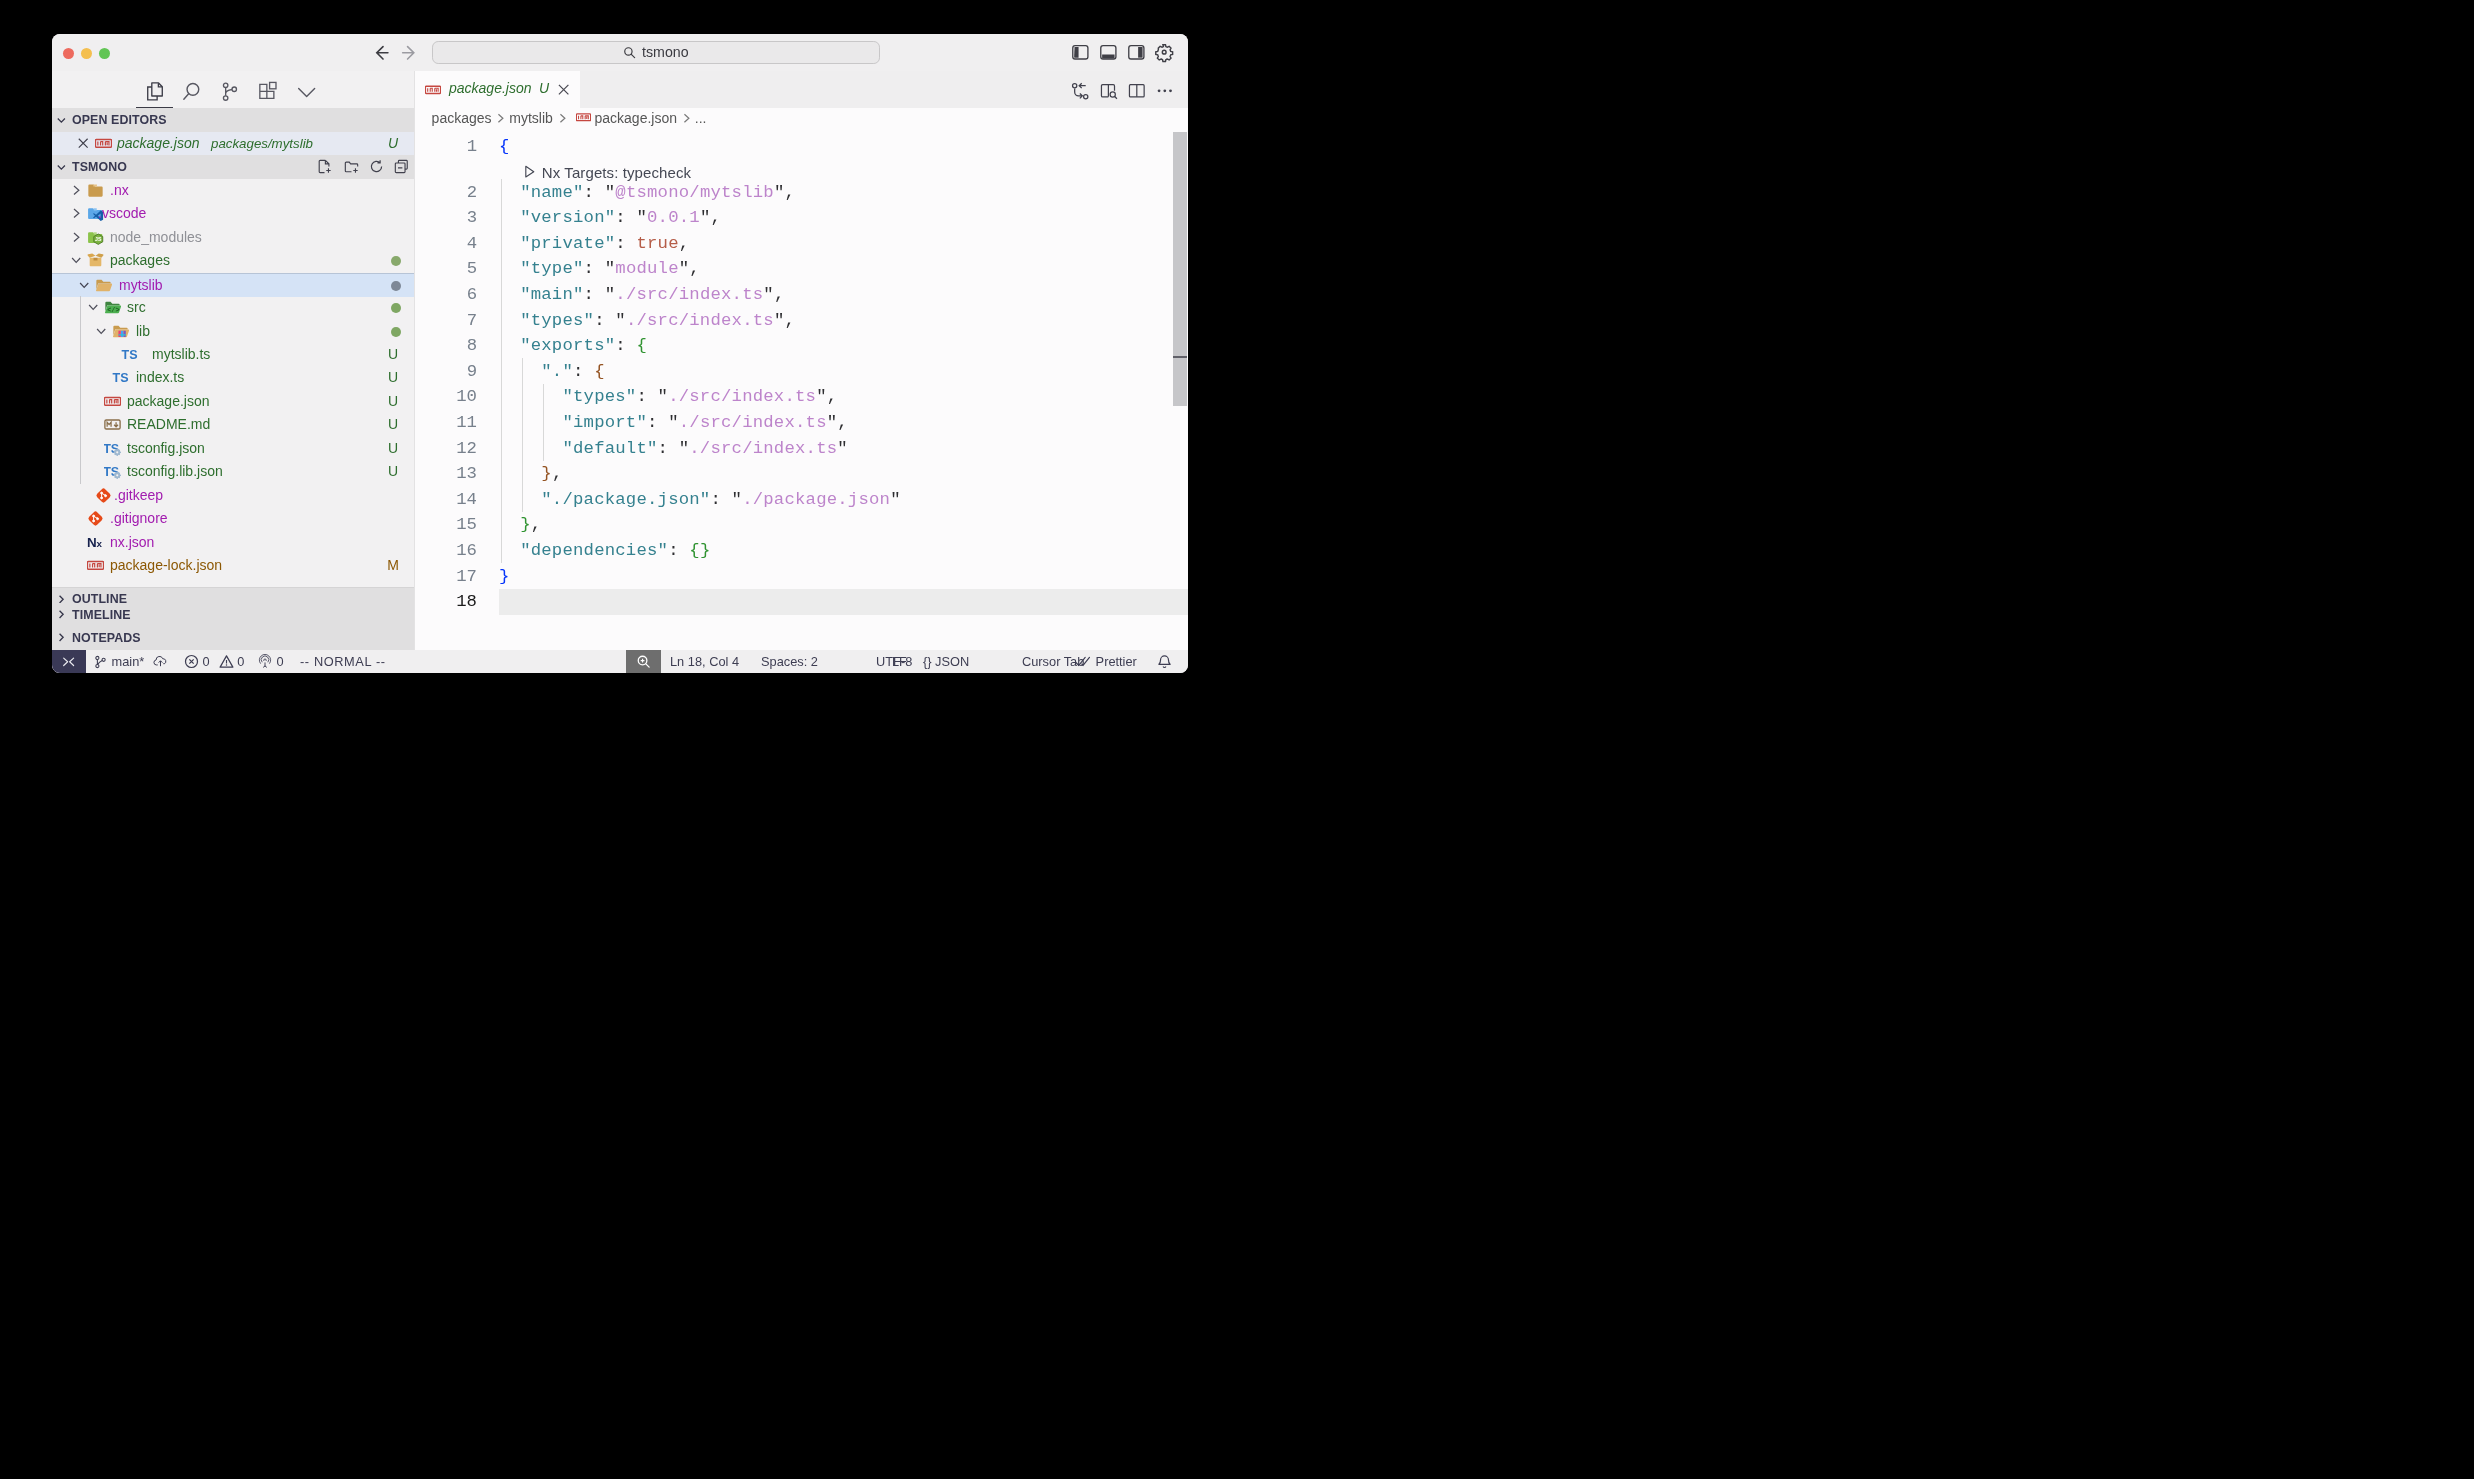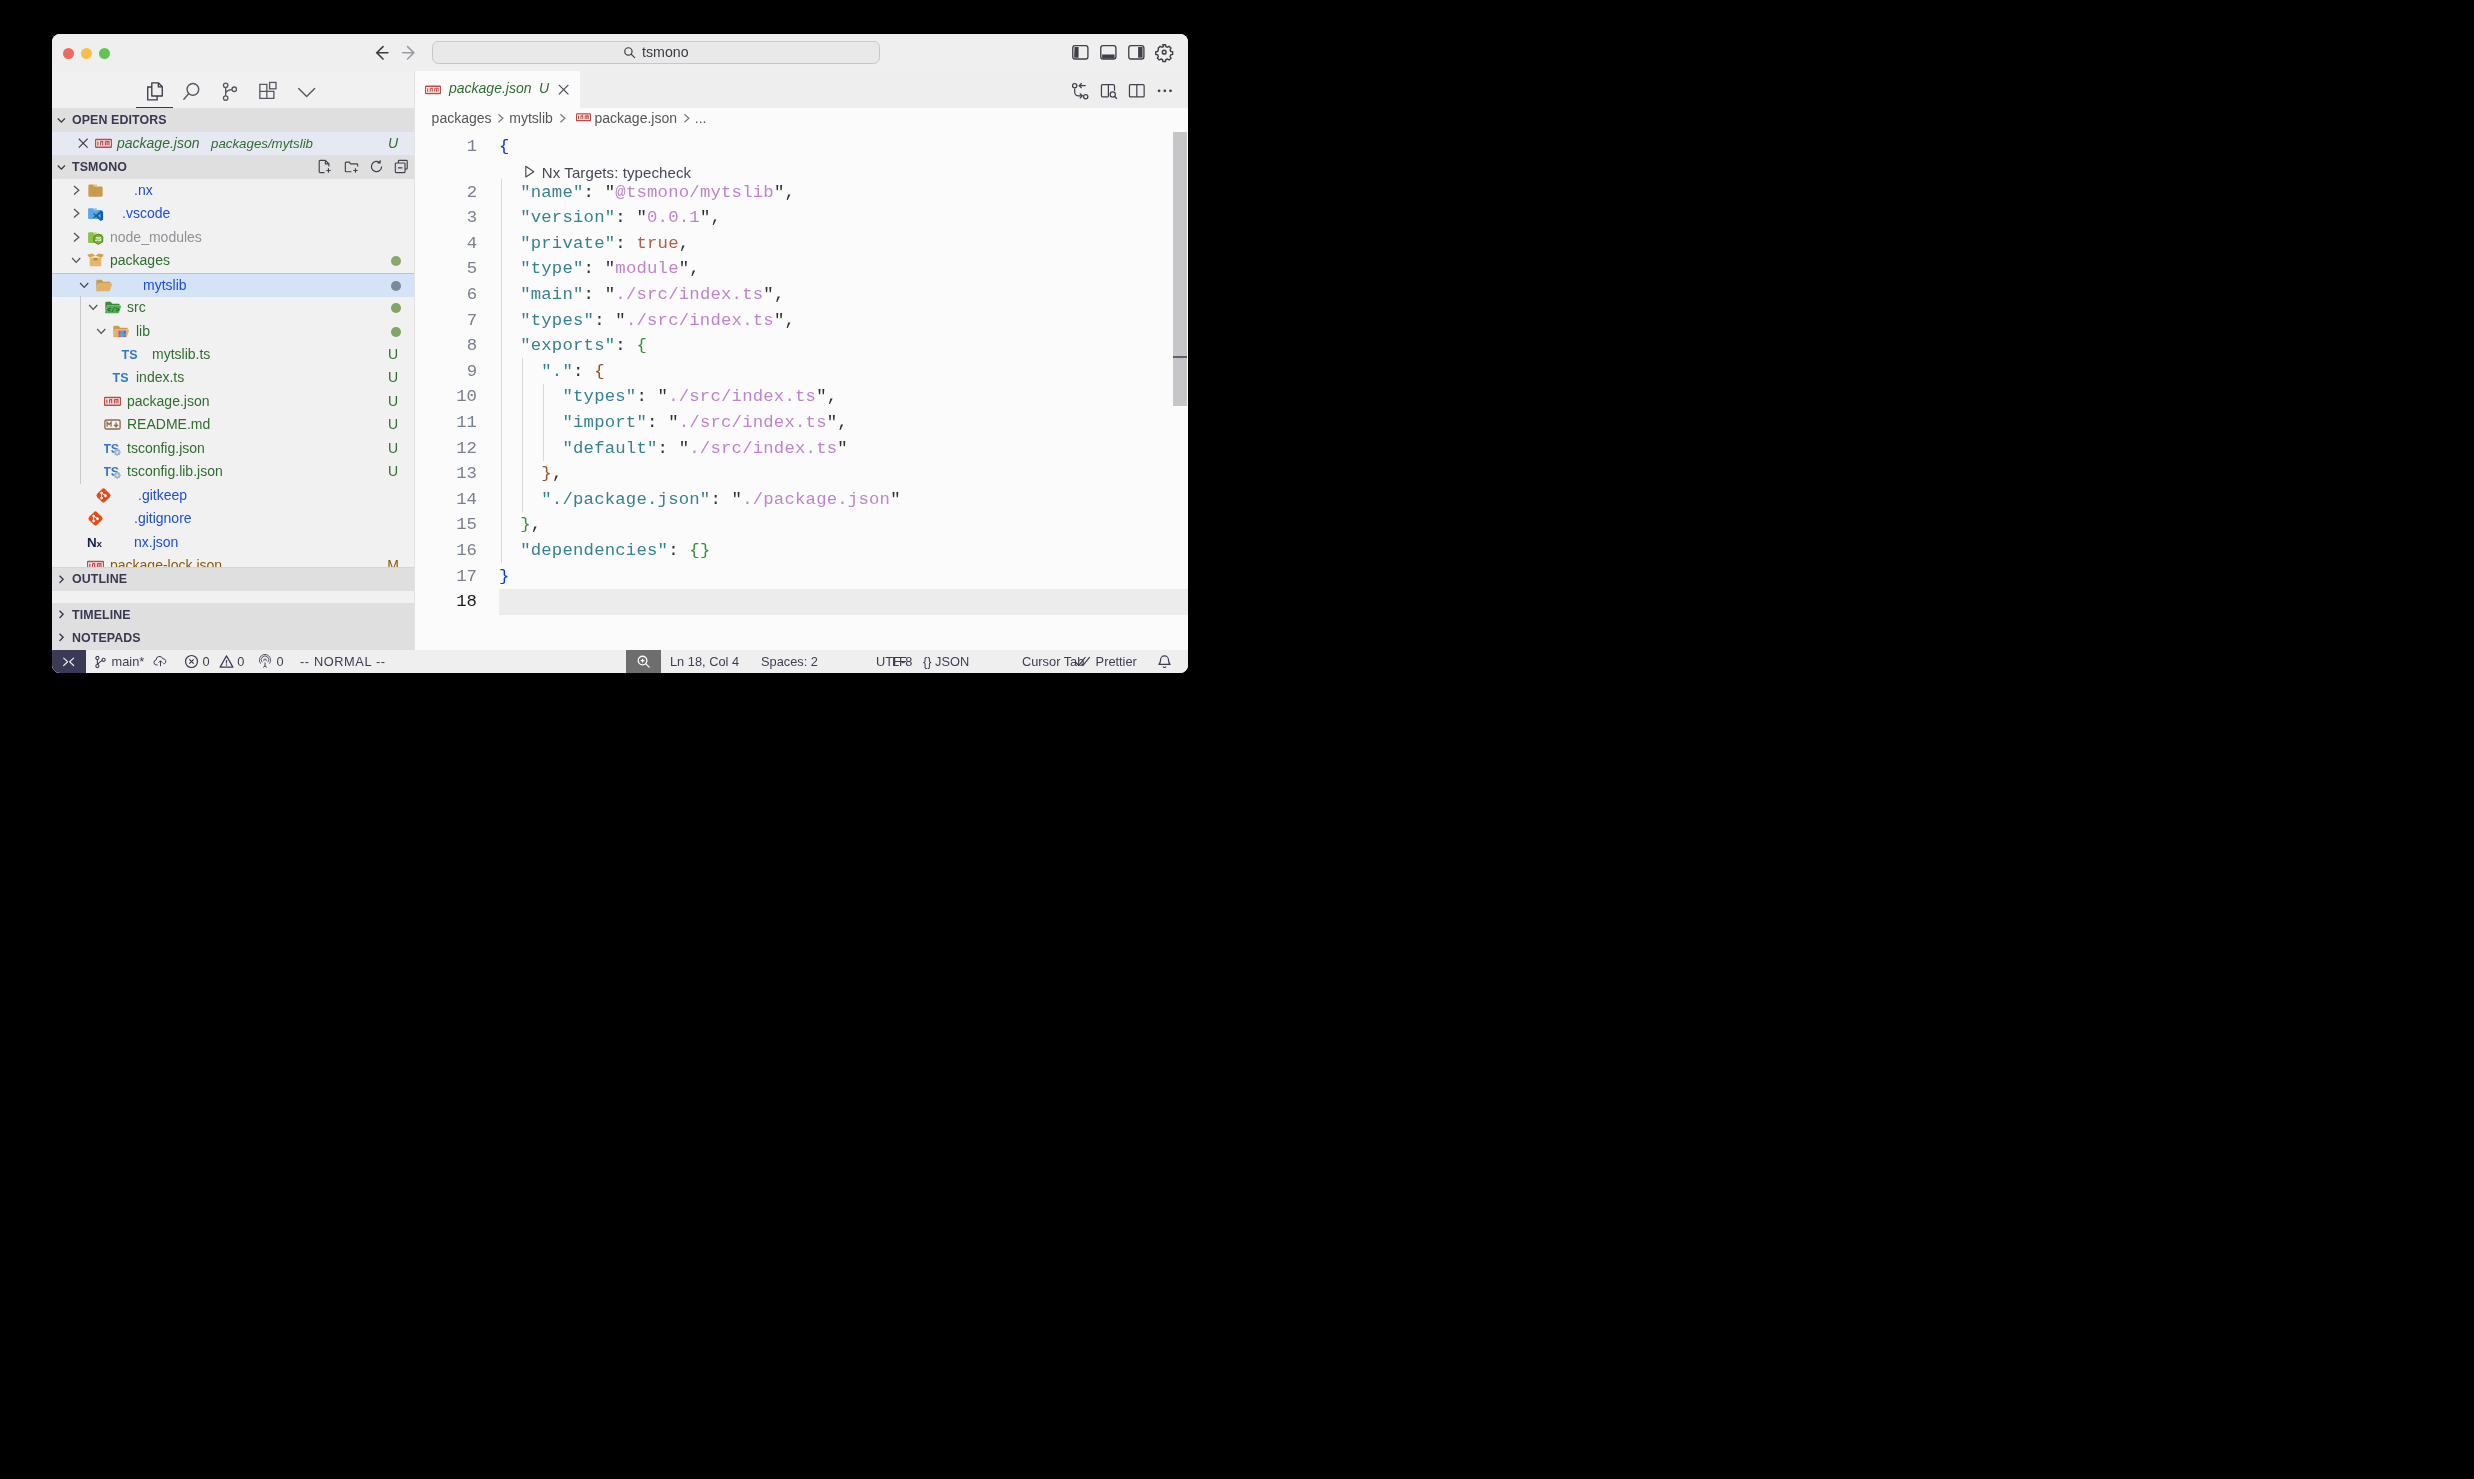--- a/index.html
+++ b/index.html
@@ -27,21 +27,21 @@
   .sbunderline { position:absolute; left:84px; top:36px; width:37px; height:2.2px; background:#3b3b46; }
   .sechead { position:absolute; left:0; right:0; height:23.5px; background:#e0dfe0; display:flex; align-items:center; }
   .sechead .lbl { font-size:12.4px; font-weight:bold; color:#383850; letter-spacing:0.1px; margin-left:20px;}
   .chev { position:absolute; left:4px; top:6.7px; width:10.7px; height:10.7px; }
   .row { position:absolute; left:0; right:0; height:23.5px; }
   .treelabel { position:absolute; top:2.8px; font-size:14px; white-space:pre; }
   .badge { position:absolute; top:2.8px; left:332px; width:18px; text-align:center; font-size:14px; }
   .dot { position:absolute; left:339px; top:6.8px; width:9.8px; height:9.8px; border-radius:50%; }
   .ticon { position:absolute; top:3.1px; width:17px; height:17px; }
   .tchev { position:absolute; top:5.3px; width:12.4px; height:12.4px; }
-  .dark { color:#1d4ed8;margin-left:24px; }
+  .dark { color:#a21caf; }
   .green { color:#2e6e2e; }
   .gray { color:#8f9096; }
   .brown { color:#8c5804; }
 
   
   .edcol { position:absolute; left:362px; top:37px; right:0; bottom:23px; background:#fcfbfc; border-left:0.9px solid #e3e2e3;}
   .tabbar { position:absolute; left:0; top:0; right:0; height:37px; background:#efeeef; }
   .tab { position:absolute; left:0; top:0; width:165px; height:37px; background:#fcfbfc; }
   .crumbs { position:absolute; left:0; top:37px; right:0; height:23.5px; background:#fcfbfc;
             display:flex; align-items:center; padding-bottom:3.6px; color:#565656; font-size:14px; }
@@ -379,21 +379,21 @@
             <rect x="0.5" y="5" width="18" height="8.6" rx="1" fill="none" stroke="#c54740" stroke-width="1.6"></rect>
             <path d="M3.2 7.4 v4.2 M6.2 7.4 v4.2 M6.2 7.4 h2.4 v4.2 M11.6 7.4 v4.2 M11.6 7.4 h4 v4.2 M13.6 8.5 v3" stroke="#c54740" stroke-width="1.35" fill="none"></path>
           </svg>
         <span class="treelabel brown" style="left:58px">package-lock.json</span>
         <span class="badge brown">M</span>
       </div>
 
       <div class="abs" style="left:28.4px;top:225px;width:0.9px;height:188px;background:#c9c9cc"></div>
     </div>
 
-    <div class="sechead" style="top:496px;border-top:0.9px solid #d5d4d5">
+    <div class="sechead" style="top:516px;border-top:0.9px solid #d5d4d5">
       <svg class="chev" style="top:6.2px" viewBox="0 0 12 12">
           <path d="M4 2 L8 6 L4 10" fill="none" stroke="#37374b" stroke-width="1.5"></path>
         </svg>
       <span class="lbl">OUTLINE</span>
     </div>
     <div class="sechead" style="top:532px">
       <svg class="chev" style="top:6.2px" viewBox="0 0 12 12">
           <path d="M4 2 L8 6 L4 10" fill="none" stroke="#37374b" stroke-width="1.5"></path>
         </svg>
       <span class="lbl">TIMELINE</span>

